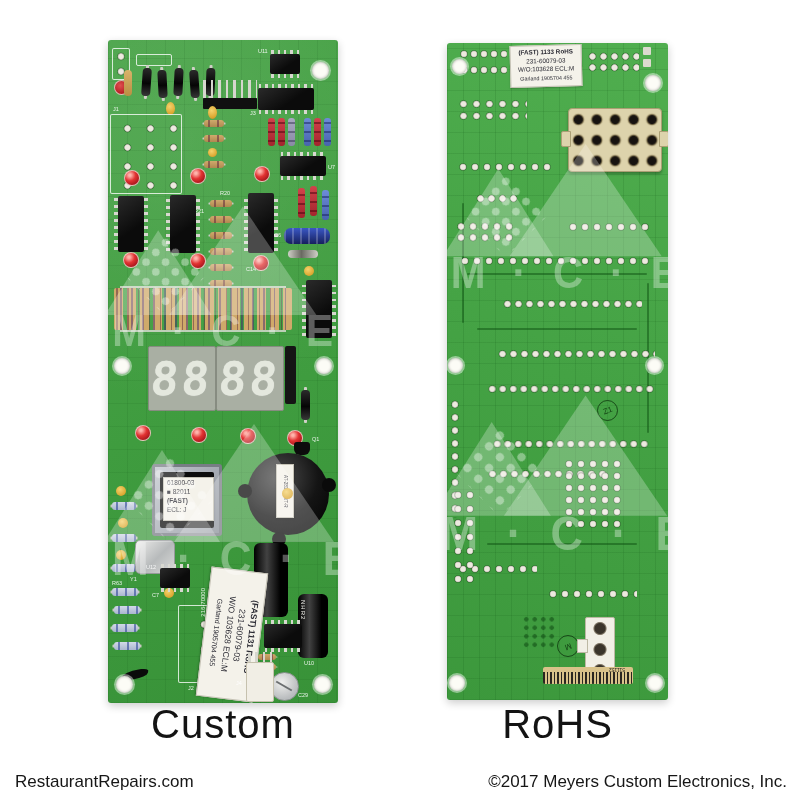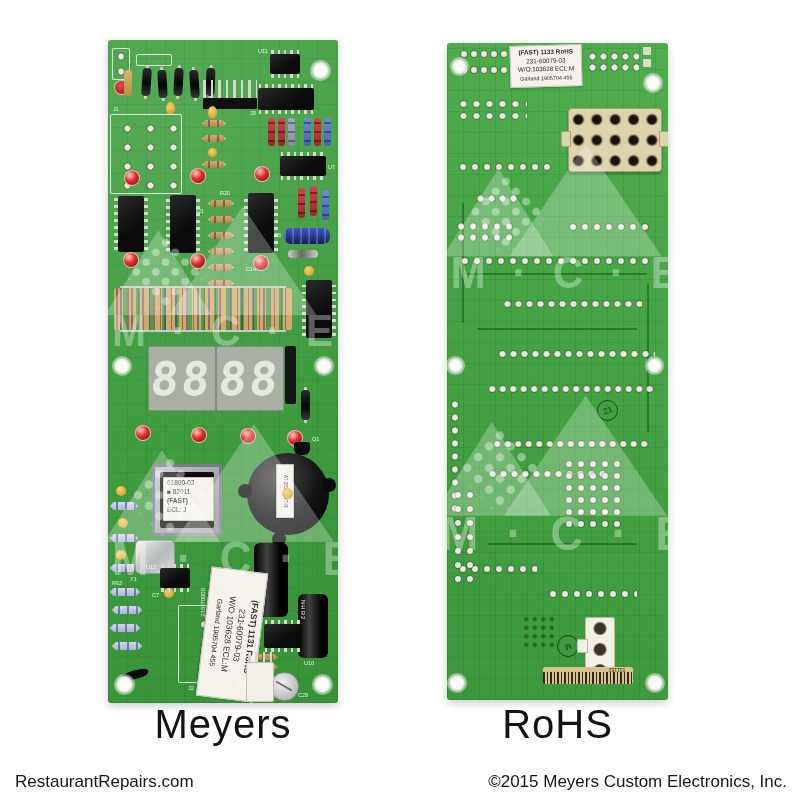--- a/index.html
+++ b/index.html
@@ -322,17 +322,17 @@
     <div class="wm-lt">M · C · E</div>
   </div>
   <div class="wm" style="left:-4px;top:352px;transform:scale(1.02);">
     <div class="wm-pl"></div>
     <div class="wm-pr"></div>
     <div class="wm-di"></div>
     <div class="wm-lt">M · C · E</div>
   </div>
 </div>
 
-<div class="caption" style="left:108px;top:702px;width:230px;">Meyers</div>
+<div class="caption" style="left:108px;top:702px;width:230px;">Custom</div>
 <div class="caption" style="left:447px;top:702px;width:221px;">RoHS</div>
 
 <div class="footer-text" style="left:15px;">RestaurantRepairs.com</div>
-<div class="footer-text" style="right:13px;">©2015 Meyers Custom Electronics, Inc.</div>
+<div class="footer-text" style="right:13px;">©2017 Meyers Custom Electronics, Inc.</div>
 
 </body></html>

